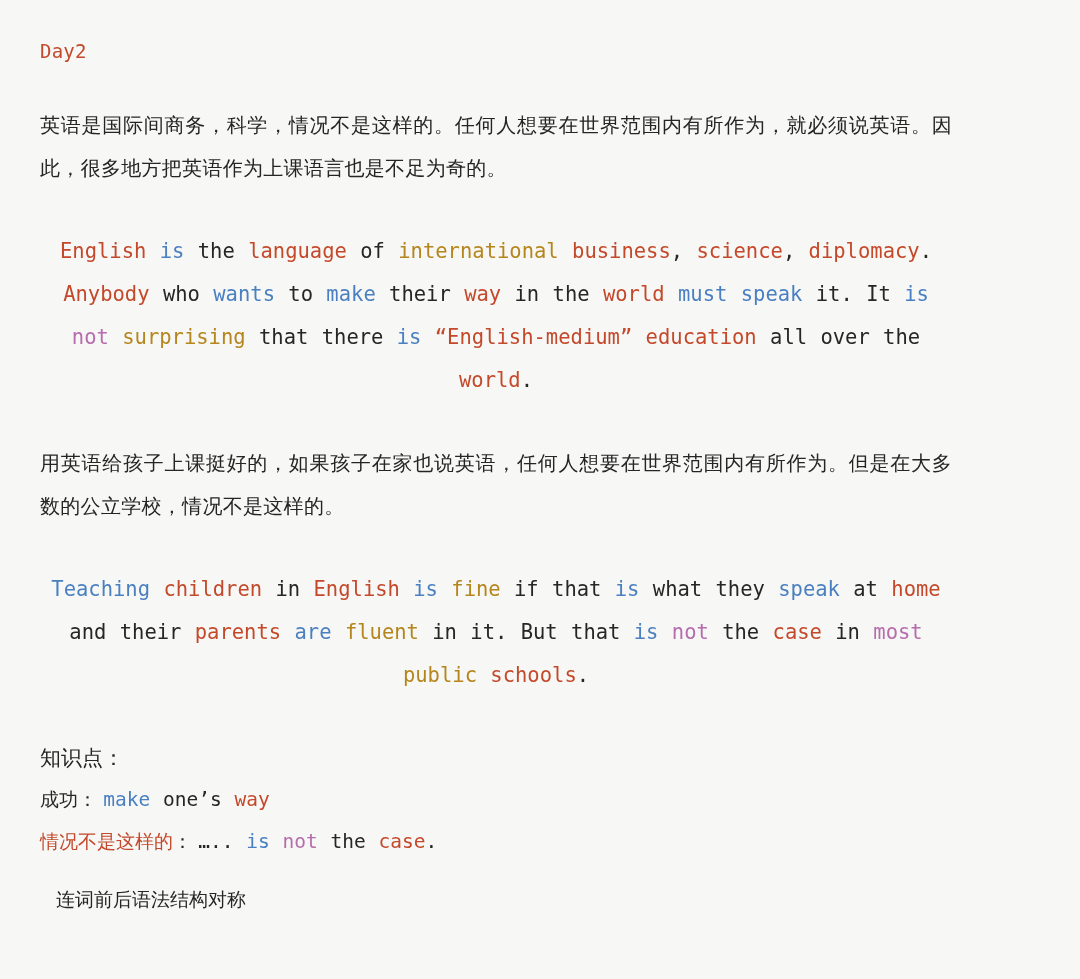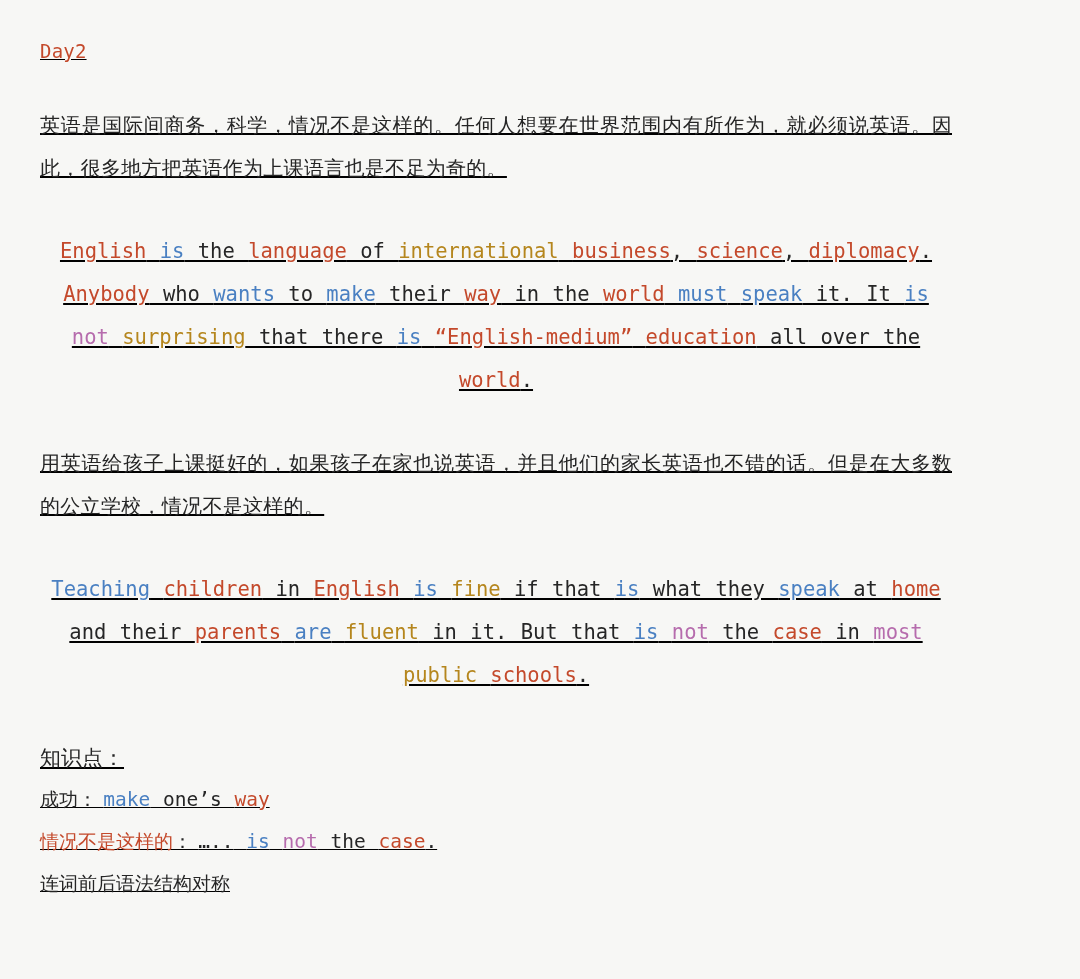--- a/index.html
+++ b/index.html
@@ -12,21 +12,20 @@
     min-height: 979px;
     font-family: "Liberation Sans", "DejaVu Sans", sans-serif;
     -webkit-font-smoothing: antialiased;
   }
   .page {
     width: 992px;
     min-height: 979px;
     box-sizing: border-box;
     padding: 36px 40px 6px 40px;
     background: #f7f7f5;
-    text-decoration: underline;
   }
 
   
   .title-line {
     font-family: "DejaVu Sans Mono", "Liberation Mono", monospace;
     font-size: 19px;
     line-height: 30px;
     letter-spacing: 0.2px;
     margin: 0 0 38px 0;
   }
@@ -69,42 +68,42 @@
   .kp-line .cn,
   .kp-head .cn {
     font-family: "Liberation Sans", "DejaVu Sans", sans-serif;
     font-size: 19px;
   }
   .kp-foot {
     font-family: "Liberation Sans", "DejaVu Sans", sans-serif;
     font-size: 19px;
     line-height: 42px;
     color: #252525;
-    margin: 0;
+    margin: 16px;
   }
 
   
   .c-red    { color: #c4492b; }
   .c-blue   { color: #4a80c2; }
   .c-gold   { color: #b5861d; }
   .c-purple { color: #b66cad; }
   .c-dark   { color: #262626; }
 </style>
 </head>
 <body>
 
 <div class="page">
 
   <div class="title-line c-red">Day2</div>
 
   <p class="cn-para">英语是国际间商务，科学，情况不是这样的。任何人想要在世界范围内有所作为，就必须说英语。因此，很多地方把英语作为上课语言也是不足为奇的。</p>
 
   <p class="en-para"><span class="c-red">English</span><span class="c-dark"> </span><span class="c-blue">is</span><span class="c-dark"> the </span><span class="c-red">language</span><span class="c-dark"> of </span><span class="c-gold">international</span><span class="c-dark"> </span><span class="c-red">business</span><span class="c-dark">, </span><span class="c-red">science</span><span class="c-dark">, </span><span class="c-red">diplomacy</span><span class="c-dark">. </span><span class="c-red">Anybody</span><span class="c-dark"> who </span><span class="c-blue">wants</span><span class="c-dark"> to </span><span class="c-blue">make</span><span class="c-dark"> their </span><span class="c-red">way</span><span class="c-dark"> in the </span><span class="c-red">world</span><span class="c-dark"> </span><span class="c-blue">must</span><span class="c-dark"> </span><span class="c-blue">speak</span><span class="c-dark"> it. It </span><span class="c-blue">is</span><span class="c-dark"> </span><span class="c-purple">not</span><span class="c-dark"> </span><span class="c-gold">surprising</span><span class="c-dark"> that there </span><span class="c-blue">is</span><span class="c-dark"> </span><span class="c-red">“English-medium”</span><span class="c-dark"> </span><span class="c-red">education</span><span class="c-dark"> all over the </span><span class="c-red">world</span><span class="c-dark">.</span></p>
 
-  <p class="cn-para">用英语给孩子上课挺好的，如果孩子在家也说英语，并且他们的家长英语也不错的话。但是在大多数的公立学校，情况不是这样的。</p>
+  <p class="cn-para">用英语给孩子上课挺好的，如果孩子在家也说英语，任何人想要在世界范围内有所作为。但是在大多数的公立学校，情况不是这样的。</p>
 
   <p class="en-para"><span class="c-blue">Teaching</span><span class="c-dark"> </span><span class="c-red">children</span><span class="c-dark"> in </span><span class="c-red">English</span><span class="c-dark"> </span><span class="c-blue">is</span><span class="c-dark"> </span><span class="c-gold">fine</span><span class="c-dark"> if that </span><span class="c-blue">is</span><span class="c-dark"> what they </span><span class="c-blue">speak</span><span class="c-dark"> at </span><span class="c-red">home</span><span class="c-dark"> and their </span><span class="c-red">parents</span><span class="c-dark"> </span><span class="c-blue">are</span><span class="c-dark"> </span><span class="c-gold">fluent</span><span class="c-dark"> in it. But that </span><span class="c-blue">is</span><span class="c-dark"> </span><span class="c-purple">not</span><span class="c-dark"> the </span><span class="c-red">case</span><span class="c-dark"> in </span><span class="c-purple">most</span><span class="c-dark"> </span><span class="c-gold">public</span><span class="c-dark"> </span><span class="c-red">schools</span><span class="c-dark">.</span></p>
 
   <div>
     <p class="kp-head">知识点：</p>
 
     <p class="kp-line"><span class="c-dark cn">成功：  </span><span class="c-blue">make</span><span class="c-dark"> one’s </span><span class="c-red">way</span></p>
 
     <p class="kp-line"><span class="c-red cn">情况不是这样的</span><span class="c-dark cn">：  </span><span class="c-dark">…..</span><span class="c-dark"> </span><span class="c-blue">is</span><span class="c-dark"> </span><span class="c-purple">not</span><span class="c-dark"> the </span><span class="c-red">case</span><span class="c-dark">.</span></p>
 

